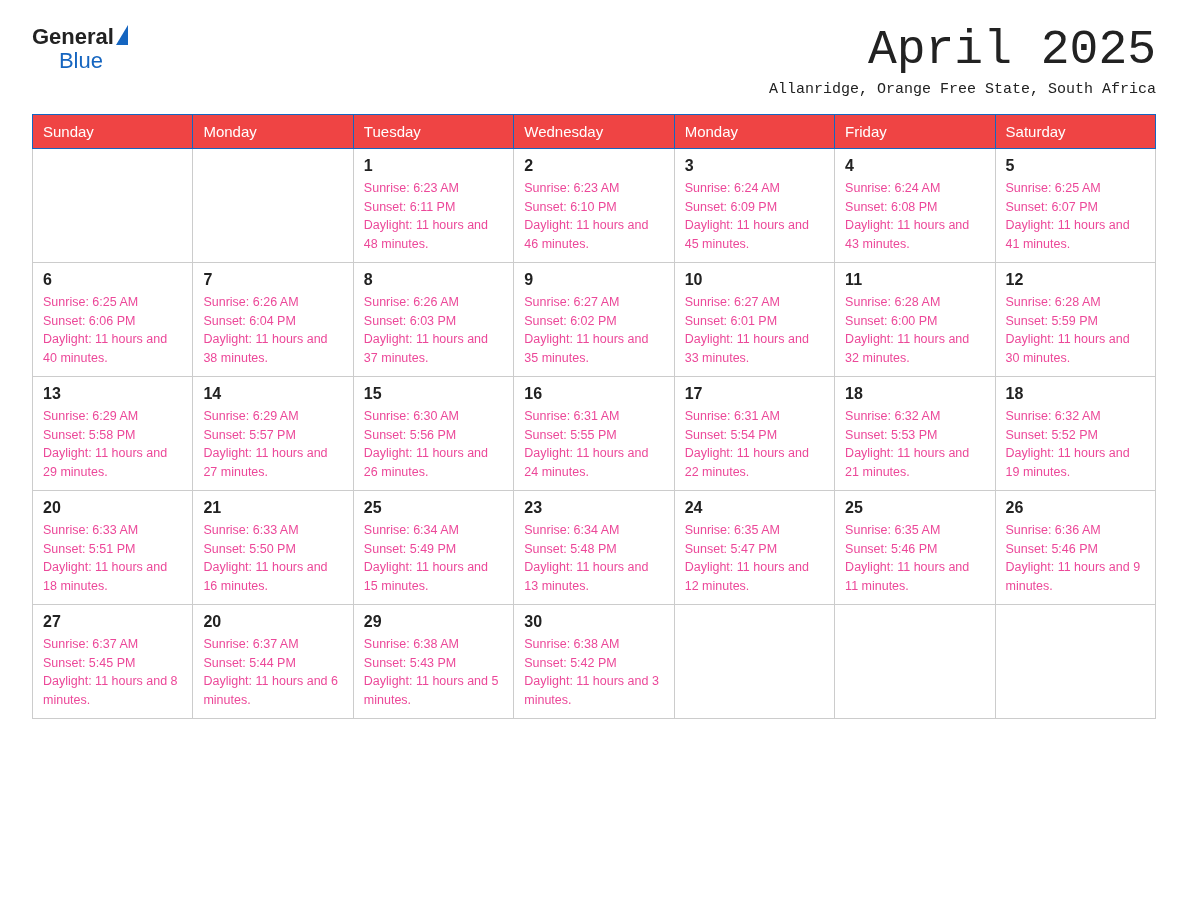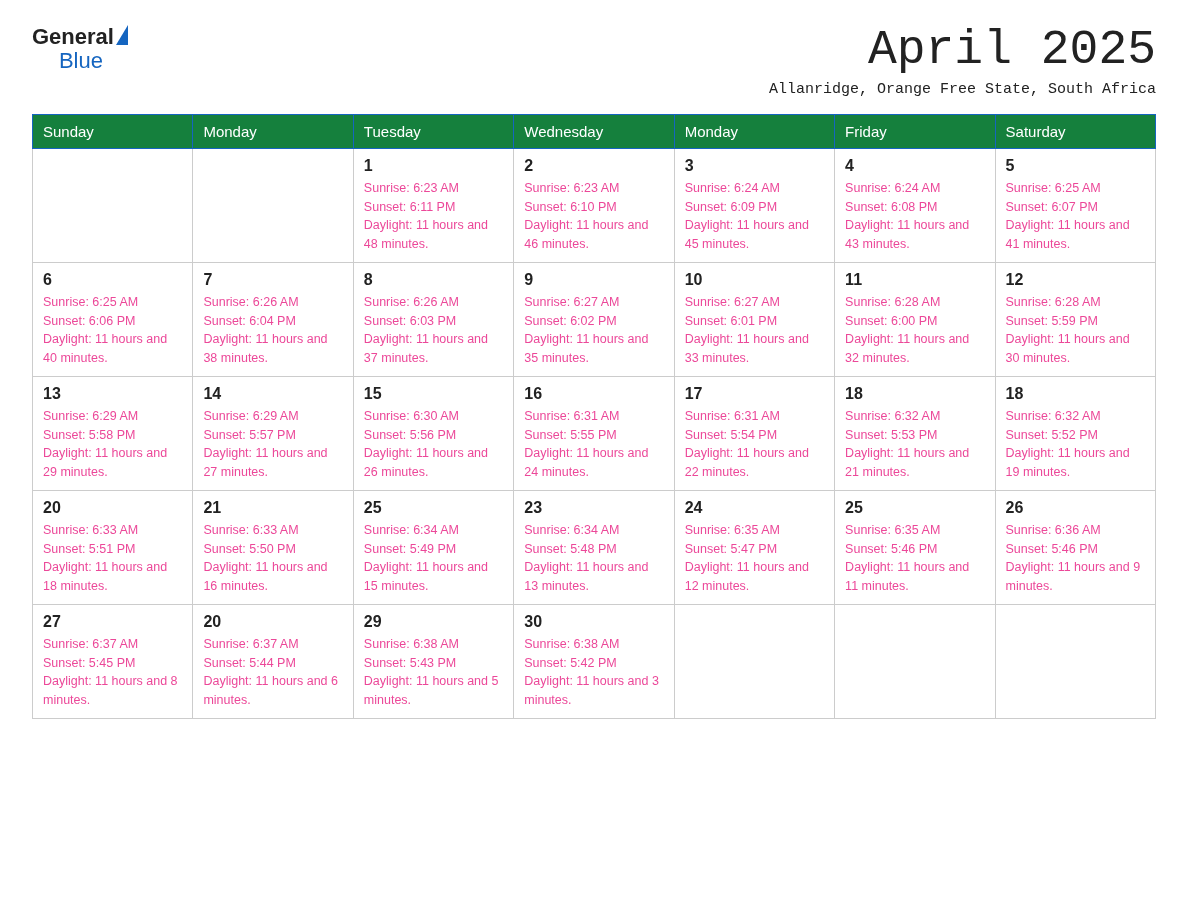--- a/index.html
+++ b/index.html
@@ -48,21 +48,21 @@
       font-size: 15px;
       color: #222;
       margin-top: 4px;
     }
     .calendar {
       width: 100%;
       border-collapse: collapse;
       margin-top: 8px;
     }
     .calendar th {
-      background-color: #15803d;
+      background-color: #ef4444;
       color: #fff;
       font-size: 15px;
       font-weight: normal;
       padding: 8px 10px;
       text-align: left;
       border: 1px solid #1565c0;
     }
     .calendar td {
       border: 1px solid #ccc;
       vertical-align: top;

